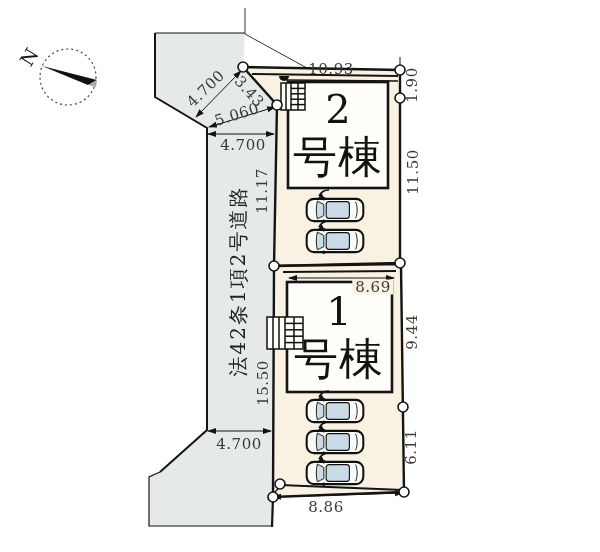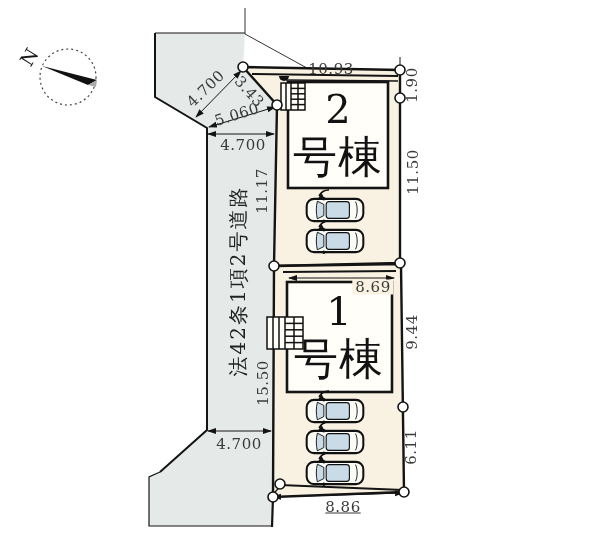--- a/index.html
+++ b/index.html
@@ -169,21 +169,21 @@
   <span class="lbl r-44" style="left:206px;top:89px;">4.700</span>
   <span class="lbl r48" style="left:249px;top:92px;">3.43</span>
   <span class="lbl r-17" style="left:237px;top:115px;">5.060</span>
   <span class="lbl" style="left:243px;top:145px;">4.700</span>
   <span class="lbl" style="left:239px;top:444px;">4.700</span>
 
   <span class="lbl rV" style="left:262px;top:191px;">11.17</span>
   <span class="lbl rV" style="left:263px;top:383px;">15.50</span>
 
   <span class="lbl mask" style="left:337px;top:287px;margin-left:36px;">8.69</span>
-  <span class="lbl" style="left:343px;top:507px;text-decoration:underline;">8.86</span>
+  <span class="lbl" style="left:326px;top:507px;">8.86</span>
 
   <span class="roadlbl" style="left:238px;top:281px;">法42条1項2号道路</span>
 
   <div class="bldg" style="left:338px;top:134px;">
     <div class="num">2</div>
     <div class="suf">号棟</div>
   </div>
   <div class="bldg" style="left:339px;top:336px;">
     <div class="num">1</div>
     <div class="suf">号棟</div>

